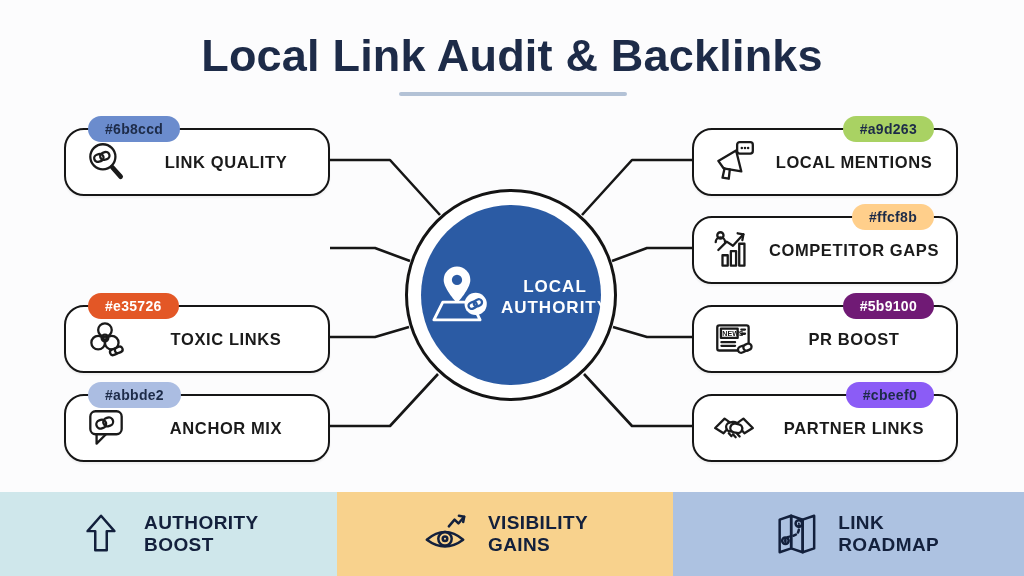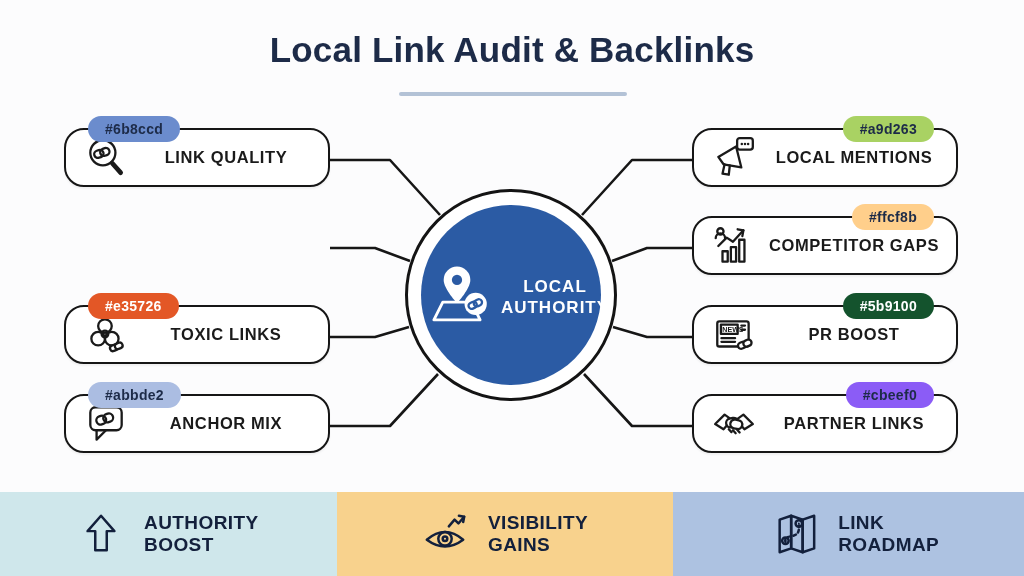--- a/index.html
+++ b/index.html
@@ -2,28 +2,28 @@
 <html><head>
 <meta charset="utf-8">
 <style>
   html,body{margin:0;padding:0;}
   body{width:1024px;height:576px;overflow:hidden;background:#fcfcfd;
        font-family:"Liberation Sans",sans-serif;}
   .stage{position:relative;width:1024px;height:576px;}
 
   
   .title{position:absolute;top:30px;left:0;width:100%;text-align:center;
-         font-size:35px;font-weight:800;letter-spacing:0.2px;margin:0;}
+         font-size:45px;font-weight:800;letter-spacing:0.2px;margin:0;}
   .title-underline{position:absolute;top:92px;left:399px;width:228px;height:4px;border-radius:2px;}
 
   
   .connectors{position:absolute;left:0;top:0;z-index:1;}
 
   
-  .node{position:absolute;width:266px;height:59px;background:#fff;
+  .node{position:absolute;width:266px;height:68px;background:#fff;
         border:2.5px solid #161616;border-radius:20px;display:flex;align-items:center;
         padding:0 10px 0 12px;box-sizing:border-box;z-index:2;
         box-shadow:0 2px 2px rgba(0,0,0,0.05);}
   .node.left{left:64px;}
   .node.right{left:692px;}
   .badge{position:absolute;top:-14px;height:26px;line-height:26px;border-radius:14px;
          padding:0 17px;font-size:14px;font-weight:700;letter-spacing:0.3px;}
   .node.left .badge{left:22px;}
   .node.right .badge{right:22px;}
   .nicon{width:56px;min-width:56px;display:flex;justify-content:center;align-items:center;}
@@ -143,21 +143,21 @@
         <rect class="ink" x="19" y="23" width="5" height="14"></rect>
         <rect class="ink" x="27" y="16" width="5" height="21"></rect>
         <path class="ink" d="M7 22 L15 14 L21 18 L31 7"></path>
         <path class="ink" d="M25.5 6 L31 7 L30 12.5"></path>
       </svg>
     </span>
     <span class="nlabel">COMPETITOR GAPS</span>
   </div>
 
   <div class="node right" style="top:305px">
-    <span class="badge" style="background: #14532d; color: rgb(255, 255, 255);">#5b9100</span>
+    <span class="badge" style="background: #701a75; color: rgb(255, 255, 255);">#5b9100</span>
     <span class="nicon">
       <svg width="46" height="46" viewBox="0 0 44 44">
         <rect class="ink" x="6" y="9" width="30" height="24" rx="2"></rect>
         <rect class="ink" x="9.5" y="12" width="16" height="9" stroke-width="1.8"></rect>
         <text x="10.8" y="19" font-size="6.8" font-weight="bold" fill="#1a1a1a">NEWS</text>
         <line class="ink" x1="10" y1="25" x2="23" y2="25" stroke-width="1.8"></line>
         <line class="ink" x1="10" y1="28.5" x2="23" y2="28.5" stroke-width="1.8"></line>
         <line class="ink" x1="29" y1="13" x2="32.5" y2="13" stroke-width="1.8"></line>
         <line class="ink" x1="29" y1="17" x2="32.5" y2="17" stroke-width="1.8"></line>
         <g class="ink-f" transform="rotate(-22 33 30.5)" stroke-width="2">

